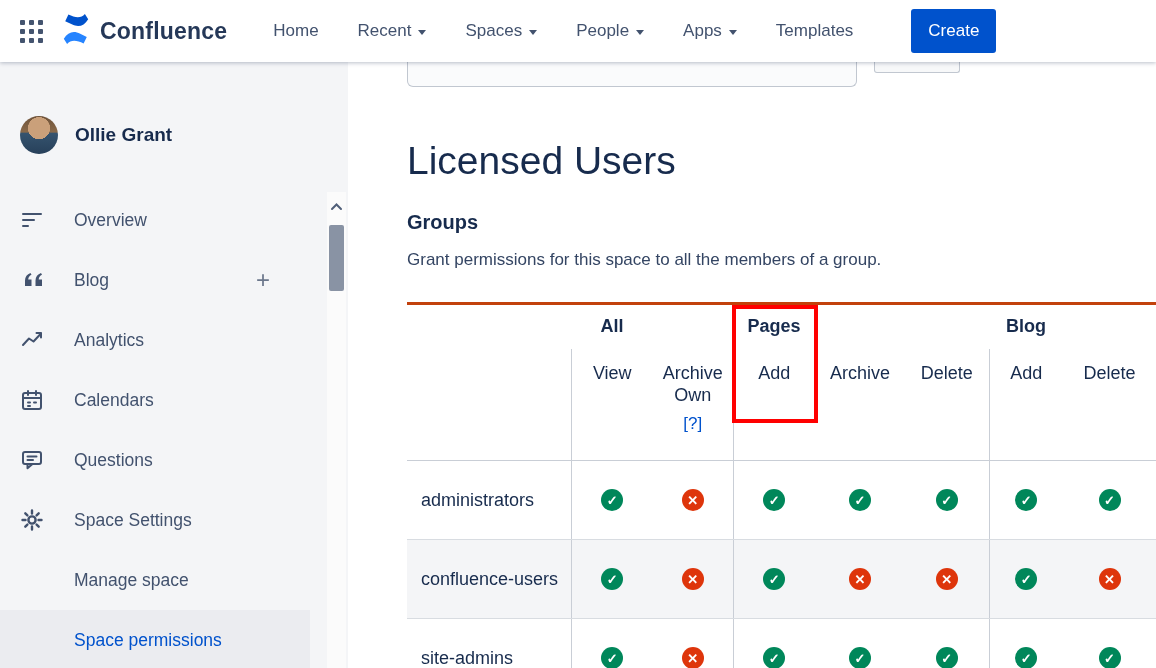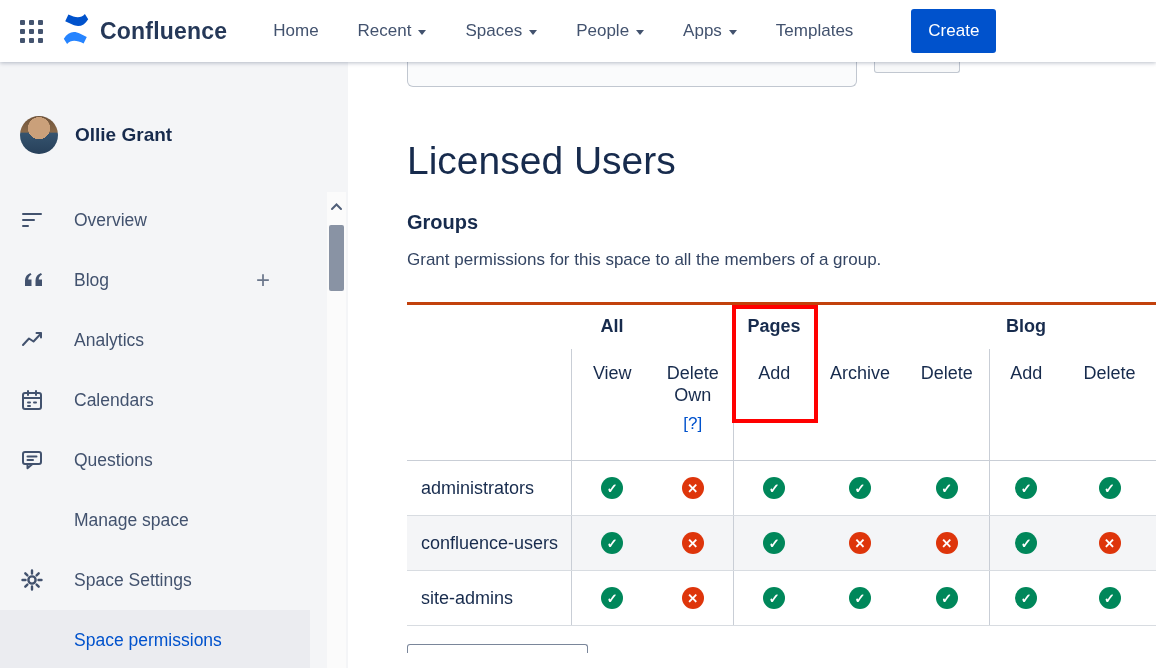--- a/index.html
+++ b/index.html
@@ -84,21 +84,21 @@
 
   .perm-table {
     margin-top: 32px; border-collapse: collapse; table-layout: fixed; width: 749px;
     border-top: 3px solid #c2410c;
   }
   .perm-table th { font-size: 18px; color:#172B4D; }
   .group-row th { font-weight: 700; height: 45px; text-align:center; vertical-align:middle; }
   .cols-row th { font-weight: 400; height: 112px; vertical-align: top; padding-top: 13px; text-align:center; border-bottom:1px solid #C9CED6; }
   .cols-row th .col-label { line-height: 22px; }
   .help-link { color: var(--brand); text-decoration: none; display:inline-block; margin-top: 8px; font-size: 17px; }
-  .perm-table tbody td { padding: 16px 4px; text-align:center; vertical-align:top; border-bottom:1px solid #D8DCE1; }
+  .perm-table tbody td { padding: 28px 4px; text-align:center; vertical-align:top; border-bottom:1px solid #D8DCE1; }
   .perm-table td.name-col { text-align:left; padding-left: 14px; font-size: 18px; color:#172B4D; line-height:22px; }
   .perm-table tbody tr:nth-child(even) { background:#F4F5F7; }
   .group-start { border-left: 1px solid #C9CED6; }
   .mark {
     display:inline-flex; align-items:center; justify-content:center;
     width:22px; height:22px; border-radius:50%; color:#fff; font-size:13px; font-weight:700;
   }
   .mark.yes { background: var(--green); }
   .mark.no  { background: var(--red); }
 
@@ -209,33 +209,33 @@
                 <rect x="3" y="4" width="18" height="12" rx="2"></rect>
                 <path d="M7.5 16v4.2l5-4.2"></path>
                 <line x1="7.5" y1="8.5" x2="16.5" y2="8.5"></line>
                 <line x1="7.5" y1="12" x2="13" y2="12"></line>
               </g>
             </svg>
           </span>
           <span>Questions</span>
         </div>
         <div class="side-item">
-          <span class="side-icon"></span>
-          <span>Manage space</span>
-        </div>
-        <div class="side-item">
           <span class="side-icon">
             <svg width="24" height="24" viewBox="0 0 24 24">
               <g fill="none" stroke="#42526E" stroke-width="2.4" stroke-linecap="round">
                 <circle cx="12" cy="12" r="3.6"></circle>
                 <path d="M12 2.5v3M12 18.5v3M2.5 12h3M18.5 12h3M5.3 5.3l2.1 2.1M16.6 16.6l2.1 2.1M18.7 5.3l-2.1 2.1M7.4 16.6l-2.1 2.1"></path>
               </g>
             </svg>
           </span>
           <span>Space Settings</span>
+        </div>
+        <div class="side-item">
+          <span class="side-icon"></span>
+          <span>Manage space</span>
         </div>
         <div class="side-item selected">
           <span class="side-icon"></span>
           <span>Space permissions</span>
         </div>
       </div>
     <div class="scroll-track">
       <span class="scroll-up">
         <svg width="13" height="9" viewBox="0 0 13 9">
             <path d="M2 7l4.5-4.5L11 7" stroke="#505F79" stroke-width="2" fill="none" stroke-linecap="round"></path>
@@ -273,21 +273,21 @@
             <th></th>
             <th></th>
             <th>Blog</th>
             <th></th>
           </tr>
           <tr class="cols-row">
             <th></th>
             <th class="group-start">
               <div class="col-label">View</div>
             </th>
-            <th><div class="col-label">Delete Own</div><a href="#" class="help-link">[?]</a></th>
+            <th><div class="col-label">Archive Own</div><a href="#" class="help-link">[?]</a></th>
             <th class="group-start">
               <div class="col-label">Add</div>
             </th>
             <th>
               <div class="col-label">Archive</div>
             </th>
             <th>
               <div class="col-label">Delete</div>
             </th>
             <th class="group-start">

